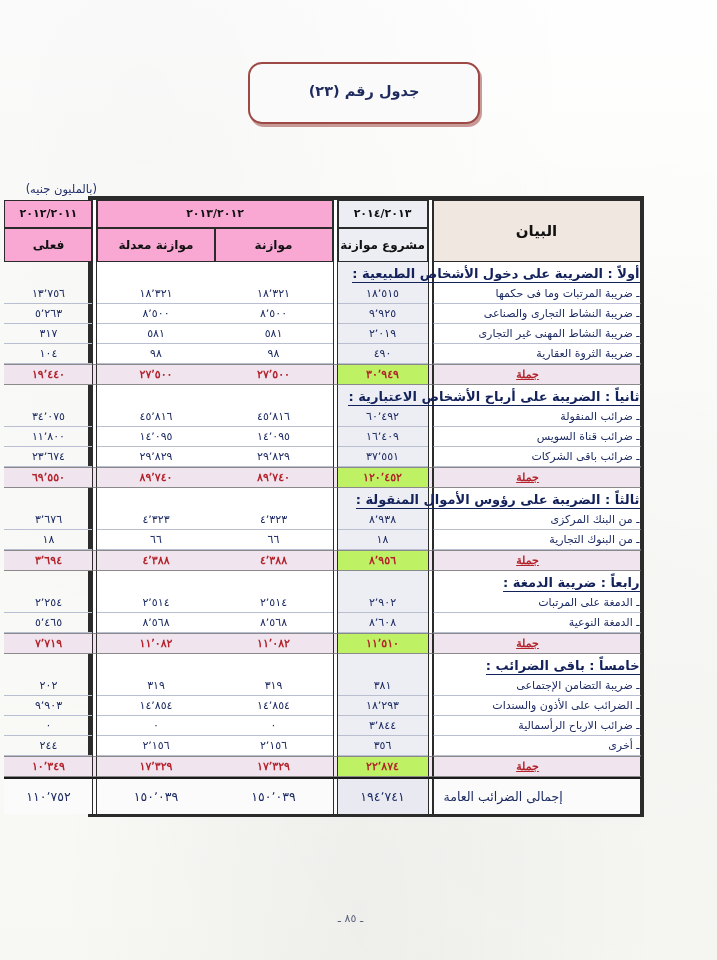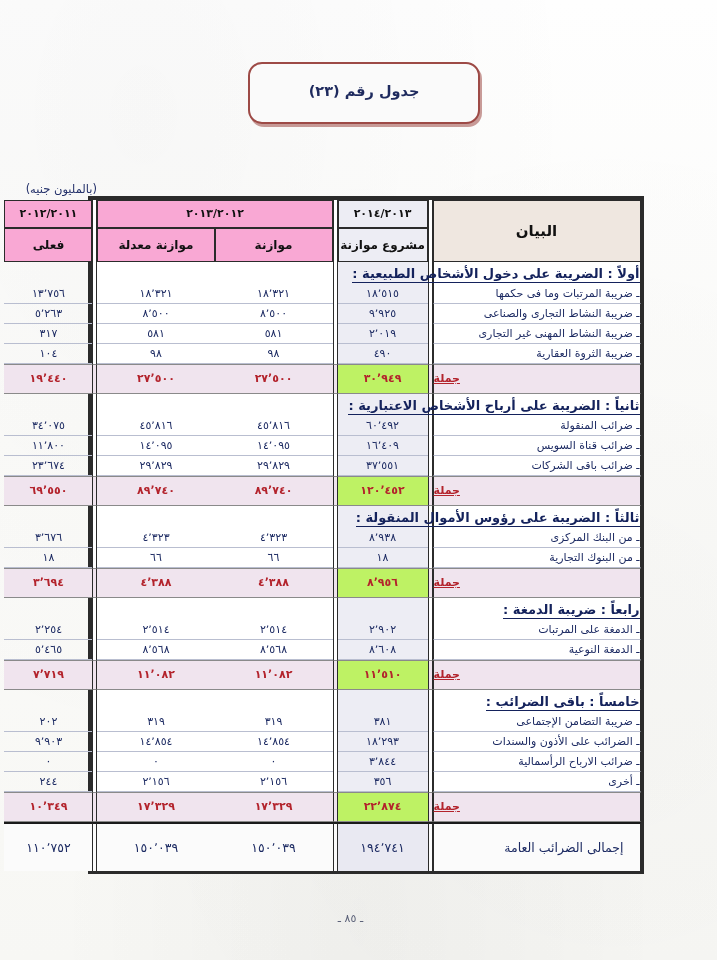--- a/index.html
+++ b/index.html
@@ -146,40 +146,41 @@
 
   
   tr.item td.num{border-bottom:1px solid #b9bed0;}
   tr.item td.label{border-bottom:1px solid #b9bed0;}
 
   
   tr.subtotal td{
     background:#f0e4ee;
     color:#b3232c;
     font-weight:bold;
-    height:30px;
+    height:21px;
     border-top:1px solid #8a8a8a;
     border-bottom:1px solid #8a8a8a;
+    font-family:Liberation Serif, serif;
   }
   tr.subtotal td.label{
-    color:#b3232c;text-align:left;padding-right:18px;
+    color:#b3232c;text-align:center;padding-right:18px;
     text-decoration:underline;
   }
   tr.subtotal td.num{color:#b3232c;}
   tr.subtotal td.gutter{background:#f0e4ee;}
 
   
   tr.grand td{
     height:34px;
     background:#fbfbfb;
     border-top:2px solid #1a1a1a;
     font-size:12.5px;
     color:#1d2b63;
   }
-  tr.grand td.label{font-size:12.5px;text-align:right;padding:16px;}
+  tr.grand td.label{font-size:12.5px;text-align:left;padding:10px;}
   tr.grand td.num{border-bottom:none;}
   tr.grand td.proj{background:#e9e9f2;}
 
   
   td.proj,th.proj{background:#ededf4;}
   tr.subtotal td.proj{background:#bef264;}
 
   .page-num{
     position:absolute;left:0;right:16px;top:912px;
     text-align:center;font-size:11px;color:#5c6279;

